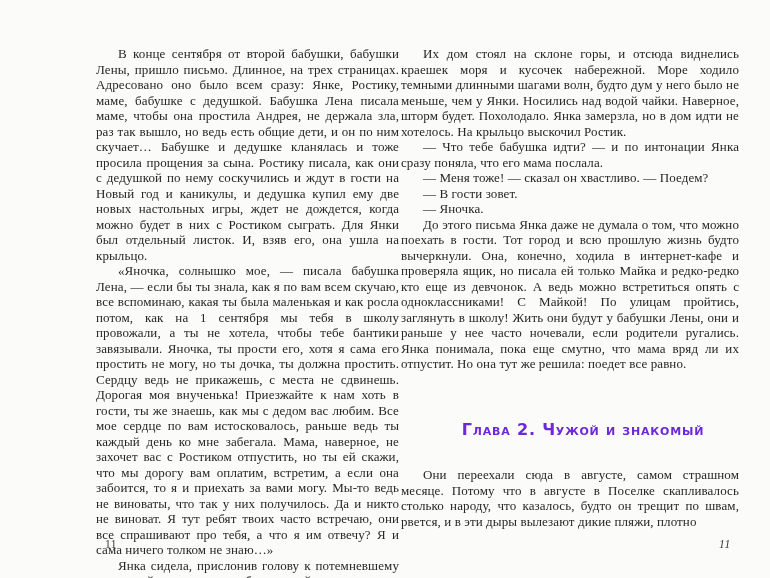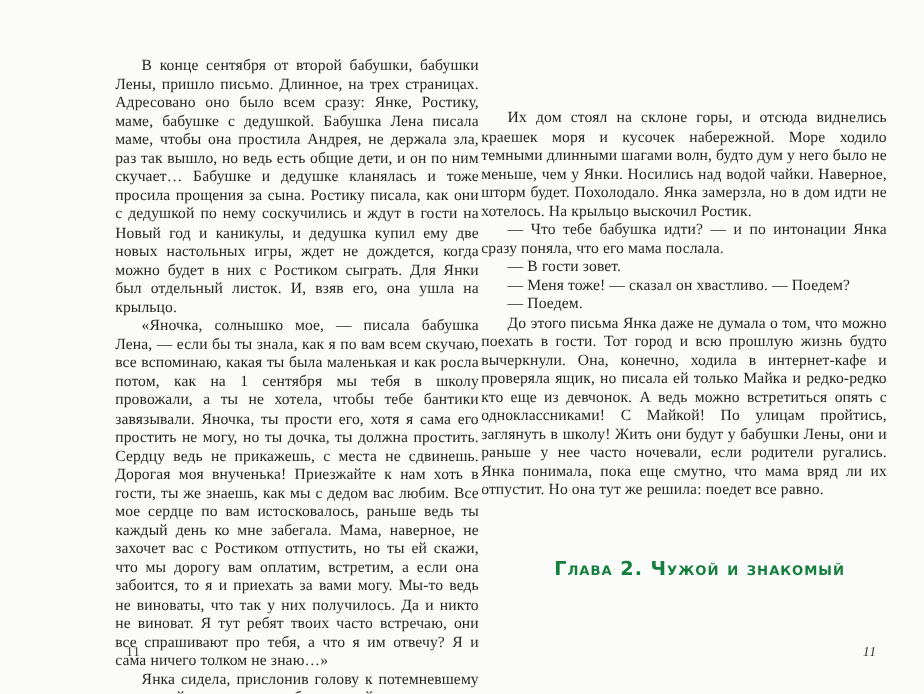--- a/index.html
+++ b/index.html
@@ -28,35 +28,35 @@
   .page.right { left: 385px; width: 385px; }
 
   .text-col {
     position: absolute;
     text-align: justify;
     font-size: 13px;
     line-height: 15.5px;
     letter-spacing: 0.1px;
   }
   .left-col  { left: 45px;  top: 46px; width: 303px; }
-  .right-col { left: 16px;  top: 46px; width: 338px; margin-top: 44px; } 
+  .right-col { left: 16px;  top: 46px; width: 338px; } 
 
   .text-col p {
     margin: 0;
     text-indent: 22px;
     text-align: justify;
   }
 
   .chapter {
     font-family: "DejaVu Sans", sans-serif;
     font-weight: bold;
     font-size: 16px;
     letter-spacing: 0.8px;
     text-align: center;
-    color: #15803d;
+    color: #6d28d9;
     margin: 50px 0 30px 26px;
     white-space: nowrap;
     font-variant: small-caps;
   }
 
   .page-num {
     position: absolute;
     top: 538px;
     font-size: 11.5px;
     color: #3a3a3a;
@@ -76,22 +76,23 @@
       <p>«Яночка, солнышко мое, — писала бабушка Лена, — если бы ты знала, как я по вам всем скучаю, все вспоминаю, какая ты была маленькая и как росла потом, как на 1 сентября мы тебя в школу провожали, а ты не хотела, чтобы тебе бантики завязывали. Яночка, ты прости его, хотя я сама его простить не могу, но ты дочка, ты должна простить. Сердцу ведь не прикажешь, с места не сдвинешь. Дорогая моя внученька! Приезжайте к нам хоть в гости, ты же знаешь, как мы с дедом вас любим. Все мое сердце по вам истосковалось, раньше ведь ты каждый день ко мне забегала. Мама, наверное, не захочет вас с Ростиком отпустить, но ты ей скажи, что мы дорогу вам оплатим, встретим, а если она забоится, то я и приехать за вами могу. Мы-то ведь не виноваты, что так у них получилось. Да и никто не виноват. Я тут ребят твоих часто встречаю, они все спрашивают про тебя, а что я им отвечу? Я и сама ничего толком не знаю…»</p>
       <p>Янка сидела, прислонив голову к потемневшему от дождей и времени столбу, который держал крышу крыльца.</p>
     </div>
     <div class="page-num num-left">11</div>
   </section>
 
   <section class="page right">
     <div class="text-col right-col">
       <p>Их дом стоял на склоне горы, и отсюда виднелись краешек моря и кусочек набережной. Море ходило темными длинными шагами волн, будто дум у него было не меньше, чем у Янки. Носились над водой чайки. Наверное, шторм будет. Похолодало. Янка замерзла, но в дом идти не хотелось. На крыльцо выскочил Ростик.</p>
       <p>— Что тебе бабушка идти? — и по интонации Янка сразу поняла, что его мама послала.</p>
+      <p>— Меня тоже! — сказал он хвастливо. — Поедем?</p>
       <p>— В гости зовет.</p>
-      <p>— Меня тоже! — сказал он хвастливо. — Поедем?</p>
-      <p>— Поедем.</p>
+      <p>— Яночка.</p>
       <p>До этого письма Янка даже не думала о том, что можно поехать в гости. Тот город и всю прошлую жизнь будто вычеркнули. Она, конечно, ходила в интернет-кафе и проверяла ящик, но писала ей только Майка и редко-редко кто еще из девчонок. А ведь можно встретиться опять с одноклассниками! С Майкой! По улицам пройтись, заглянуть в школу! Жить они будут у бабушки Лены, они и раньше у нее часто ночевали, если родители ругались. Янка понимала, пока еще смутно, что мама вряд ли их отпустит. Но она тут же решила: поедет все равно.</p>
       <h2 class="chapter">Глава 2. Чужой и знакомый</h2>
+      <p>Они переехали сюда в августе, самом страшном месяце. Потому что в августе в Поселке скапливалось столько народу, что казалось, будто он трещит по швам, рвется, и в эти дыры вылезают дикие пляжи, плотно</p>
     </div>
     <div class="page-num num-right">11</div>
   </section>
 
 </div>
 
 </body></html>

